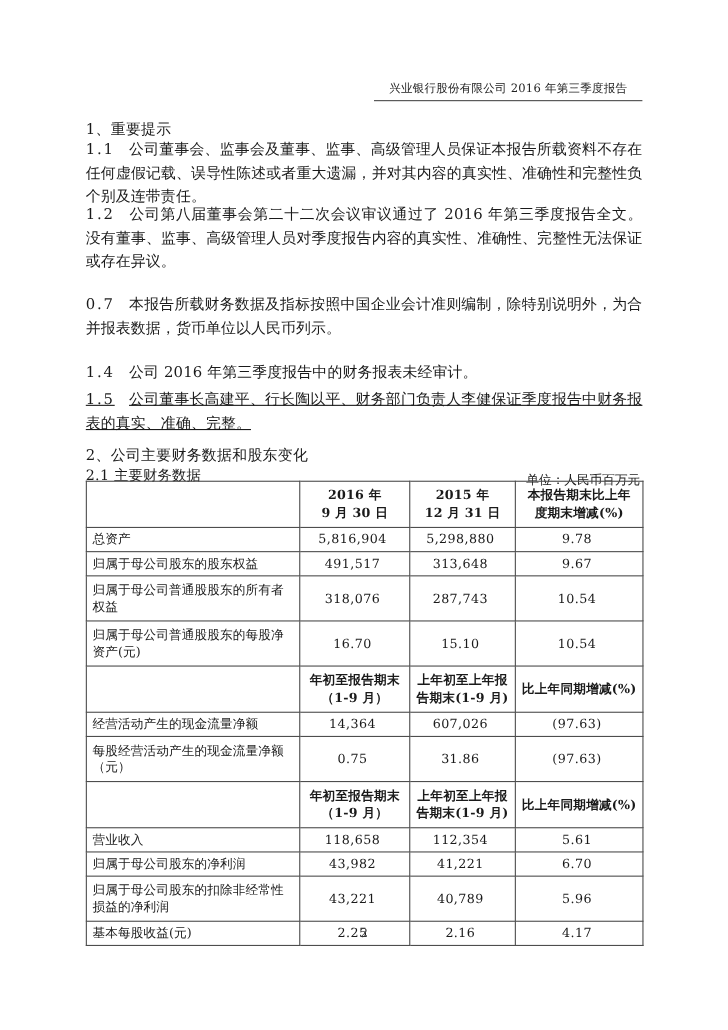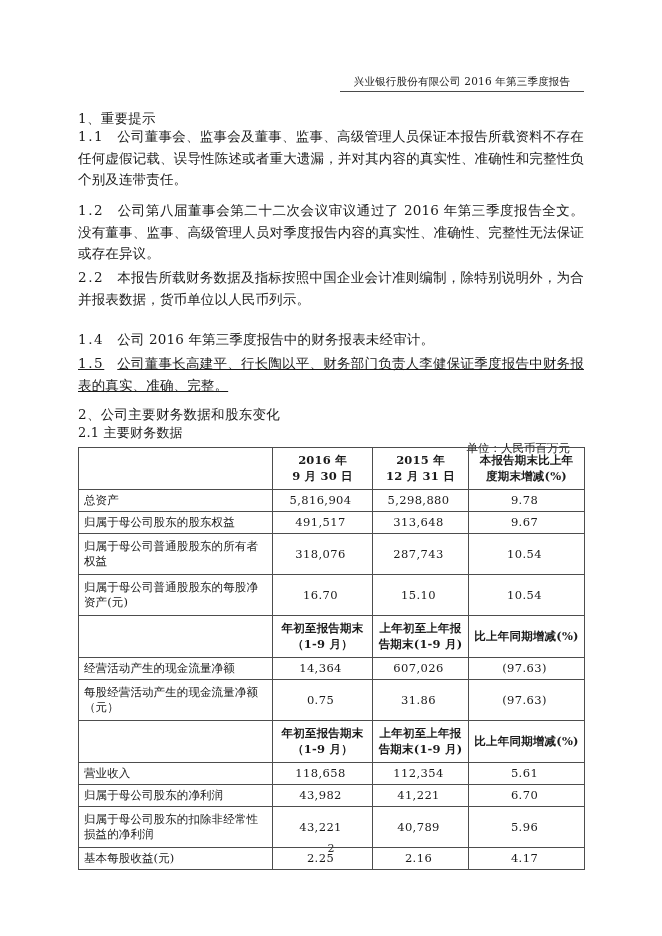--- a/index.html
+++ b/index.html
@@ -68,41 +68,41 @@
   .sub-title {
     font-size: 13px;
     line-height: 20px;
     letter-spacing: 0.2px;
     margin: 0;
   }
   .unit-line {
     font-size: 11.5px;
     line-height: 16px;
     text-align: right;
-    margin: 12px;
+    margin: 0;
     padding-right: 2px;
   }
 
   
   .blk { position: absolute; left: 0; width: 506px; }
   #blk-h1    { top: 108px; }
   #blk-p11   { top: 126px; }
-  #blk-p12   { top: 200px; }
+  #blk-p12   { top: 185px; }
   #blk-p13   { top: 267px; }
   #blk-p14   { top: 329px; }
   #blk-p15   { top: 353px; text-decoration: underline; }
   #blk-h2    { top: 404px; }
   #blk-sub21 { top: 423px; }
   #blk-unit  { top: 428px; }
 
   
   .fin-table {
     position: absolute;
     left: 0;
-    top: 447px;
+    top: 437px;
     width: 506px;
     border-collapse: collapse;
     table-layout: fixed;
     font-size: 11.5px;
     line-height: 15px;
   }
   .fin-table td {
     border: 1px solid #4d4d4d;
     padding: 3px 5px;
     vertical-align: middle;
@@ -158,21 +158,21 @@
 
     <div class="blk" id="blk-p11">
       <p class="para"><span class="num">1.1</span><span class="gap"></span><span>公司董事会、监事会及董事、监事、高级管理人员保证本报告所载资料不存在任何虚假记载、误导性陈述或者重大遗漏，并对其内容的真实性、准确性和完整性负个别及连带责任。</span></p>
     </div>
 
     <div class="blk" id="blk-p12">
       <p class="para"><span class="num">1.2</span><span class="gap"></span><span>公司第八届董事会第二十二次会议审议通过了 2016 年第三季度报告全文。没有董事、监事、高级管理人员对季度报告内容的真实性、准确性、完整性无法保证或存在异议。</span></p>
     </div>
 
     <div class="blk" id="blk-p13">
-      <p class="para"><span class="num">2.2</span><span class="gap"></span><span>本报告所载财务数据及指标按照中国企业会计准则编制，除特别说明外，为合并报表数据，货币单位以人民币列示。</span></p>
+      <p class="para"><span class="num">0.7</span><span class="gap"></span><span>本报告所载财务数据及指标按照中国企业会计准则编制，除特别说明外，为合并报表数据，货币单位以人民币列示。</span></p>
     </div>
 
     <div class="blk" id="blk-p14">
       <p class="para"><span class="num">1.4</span><span class="gap"></span><span>公司 2016 年第三季度报告中的财务报表未经审计。</span></p>
     </div>
 
     <div class="blk" id="blk-p15">
       <p class="para"><span class="num">1.5</span><span class="gap"></span><span>公司董事长高建平、行长陶以平、财务部门负责人李健保证季度报告中财务报表的真实、准确、完整。</span></p>
     </div>
 

